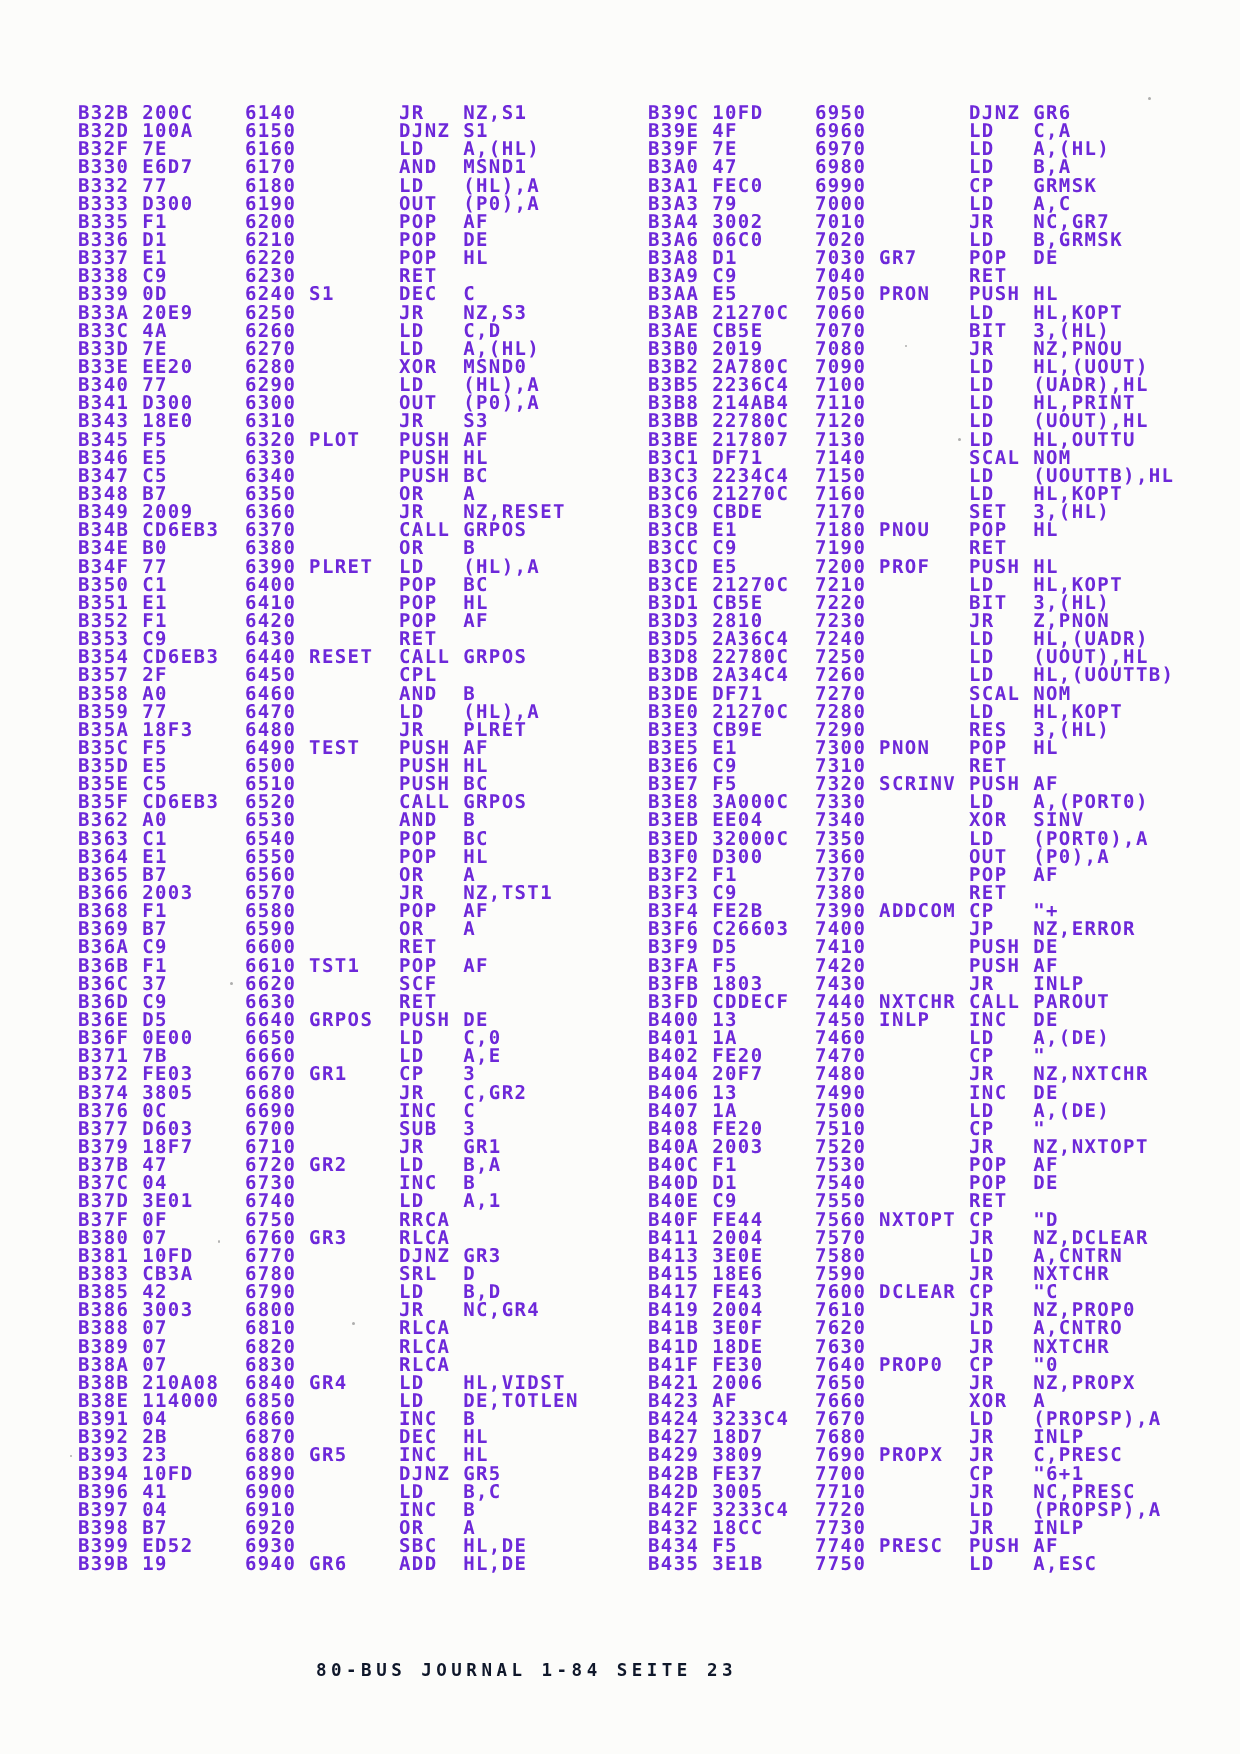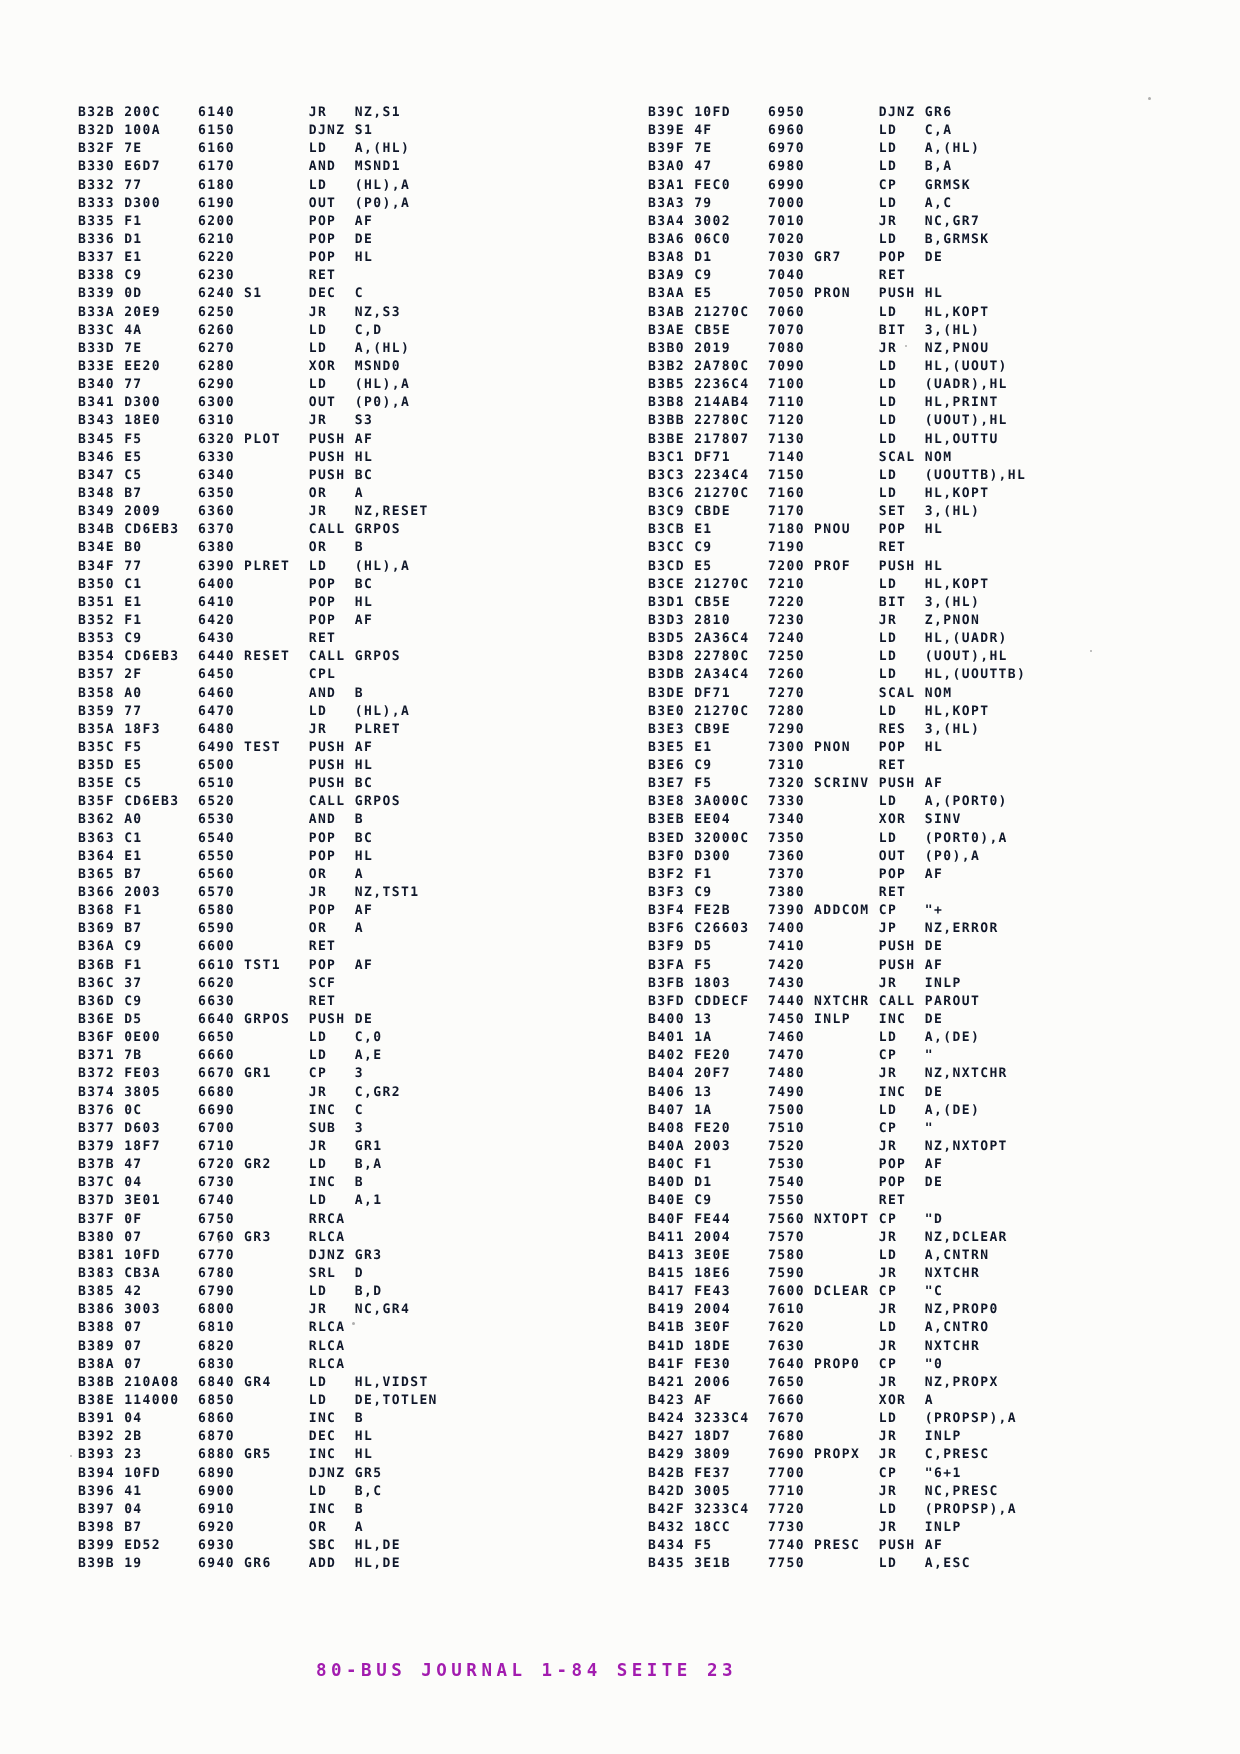--- a/index.html
+++ b/index.html
@@ -8,38 +8,38 @@
     width: 1240px;
     height: 1754px;
     background: #fcfcfa;
     overflow: hidden;
     font-family: "DejaVu Sans Mono", "Liberation Mono", monospace;
   }
   .listing-col {
     position: absolute;
     top: 104px;
     white-space: pre;
-    font-size: 13px;
+    font-size: 19px;
     font-weight: bold;
     line-height: 18.15px;
     letter-spacing: 1.4px;
-    color: #0f172a;
+    color: #6d28d9;
     text-rendering: geometricPrecision;
   }
   .col-left  { left: 78px; }
   .col-right { left: 648px; }
   .listing-line { height: 18.15px; }
   .footer {
     position: absolute;
     left: 316px;
     top: 1660px;
     font-size: 17.5px;
     font-weight: bold;
     letter-spacing: 4.5px;
-    color: #a21caf;
+    color: #0f172a;
     white-space: pre;
   }
   .speck {
     position: absolute;
     background: #6e6e6e;
     border-radius: 50%;
     opacity: 0.55;
   }
 </style>
 </head>

